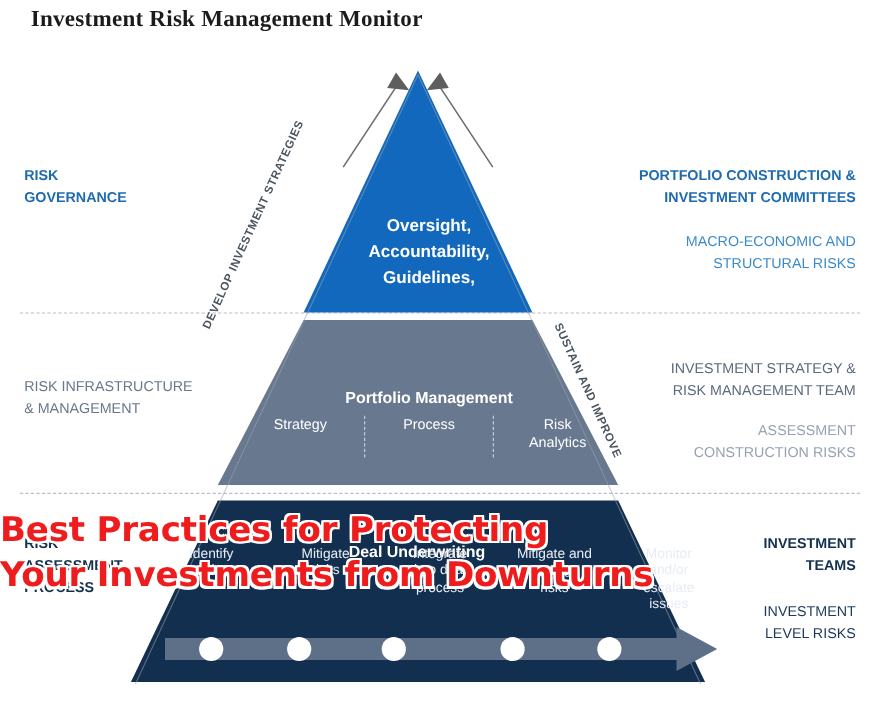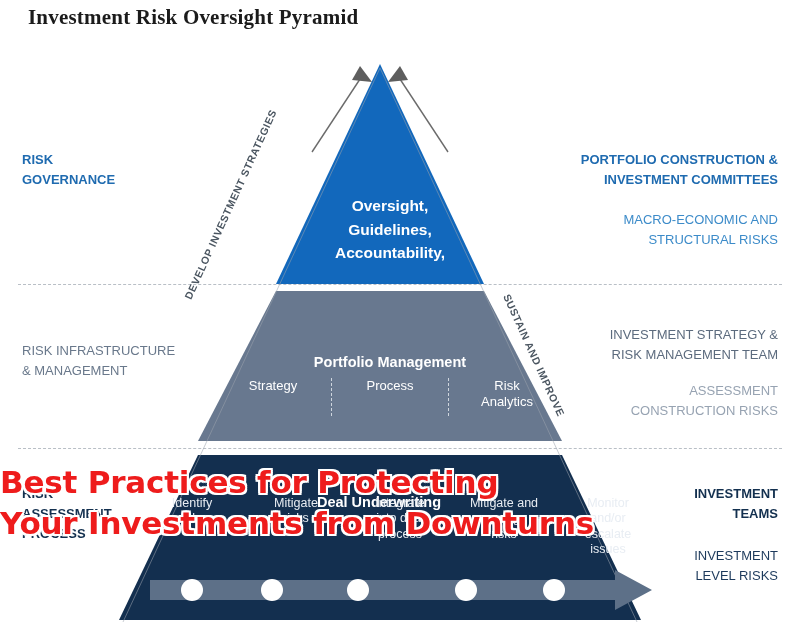--- a/index.html
+++ b/index.html
@@ -190,21 +190,21 @@
        0   -2px 0 #fff,  0    2px 0 #fff;
     pointer-events: none;
   }
   #overlay-headline .ln { display: block; white-space: nowrap; }
 </style>
 </head>
 <body>
 
 <div id="stage">
 
-  <div id="title">Investment Risk Oversight Pyramid</div>
+  <div id="title">Investment Risk Management Monitor</div>
 
   <div class="divider" id="divider-1"></div>
   <div class="divider" id="divider-2"></div>
 
   <svg id="pyramid-svg" viewBox="0 0 800 640">
 
     <g>
       <path d="M312 152 L364 73" stroke="#6b6b6b" stroke-width="1.4" fill="none"></path>
       <path d="M360 66 L372 82 L352 80 Z" fill="#5e5e5e"></path>
       <path d="M448 152 L396 73" stroke="#6b6b6b" stroke-width="1.4" fill="none"></path>
@@ -230,22 +230,22 @@
       <circle cx="466" cy="590" r="11" fill="#ffffff"></circle>
       <circle cx="554" cy="590" r="11" fill="#ffffff"></circle>
     </g>
   </svg>
 
   <div class="edge-caption" id="caption-develop">DEVELOP INVESTMENT STRATEGIES</div>
   <div class="edge-caption" id="caption-sustain">SUSTAIN AND IMPROVE</div>
 
   <div class="tier-text" id="top-tier-text">
     <div>Oversight,</div>
+    <div>Accountability,</div>
     <div>Guidelines,</div>
-    <div>Accountability,</div>
   </div>
 
   <div class="tier-text" id="mid-tier-title">Portfolio Management</div>
 
   <div class="mid-cols">
     <div class="mid-col">
       <div>Strategy</div>
     </div>
     <div class="mid-sep"></div>
     <div class="mid-col">

